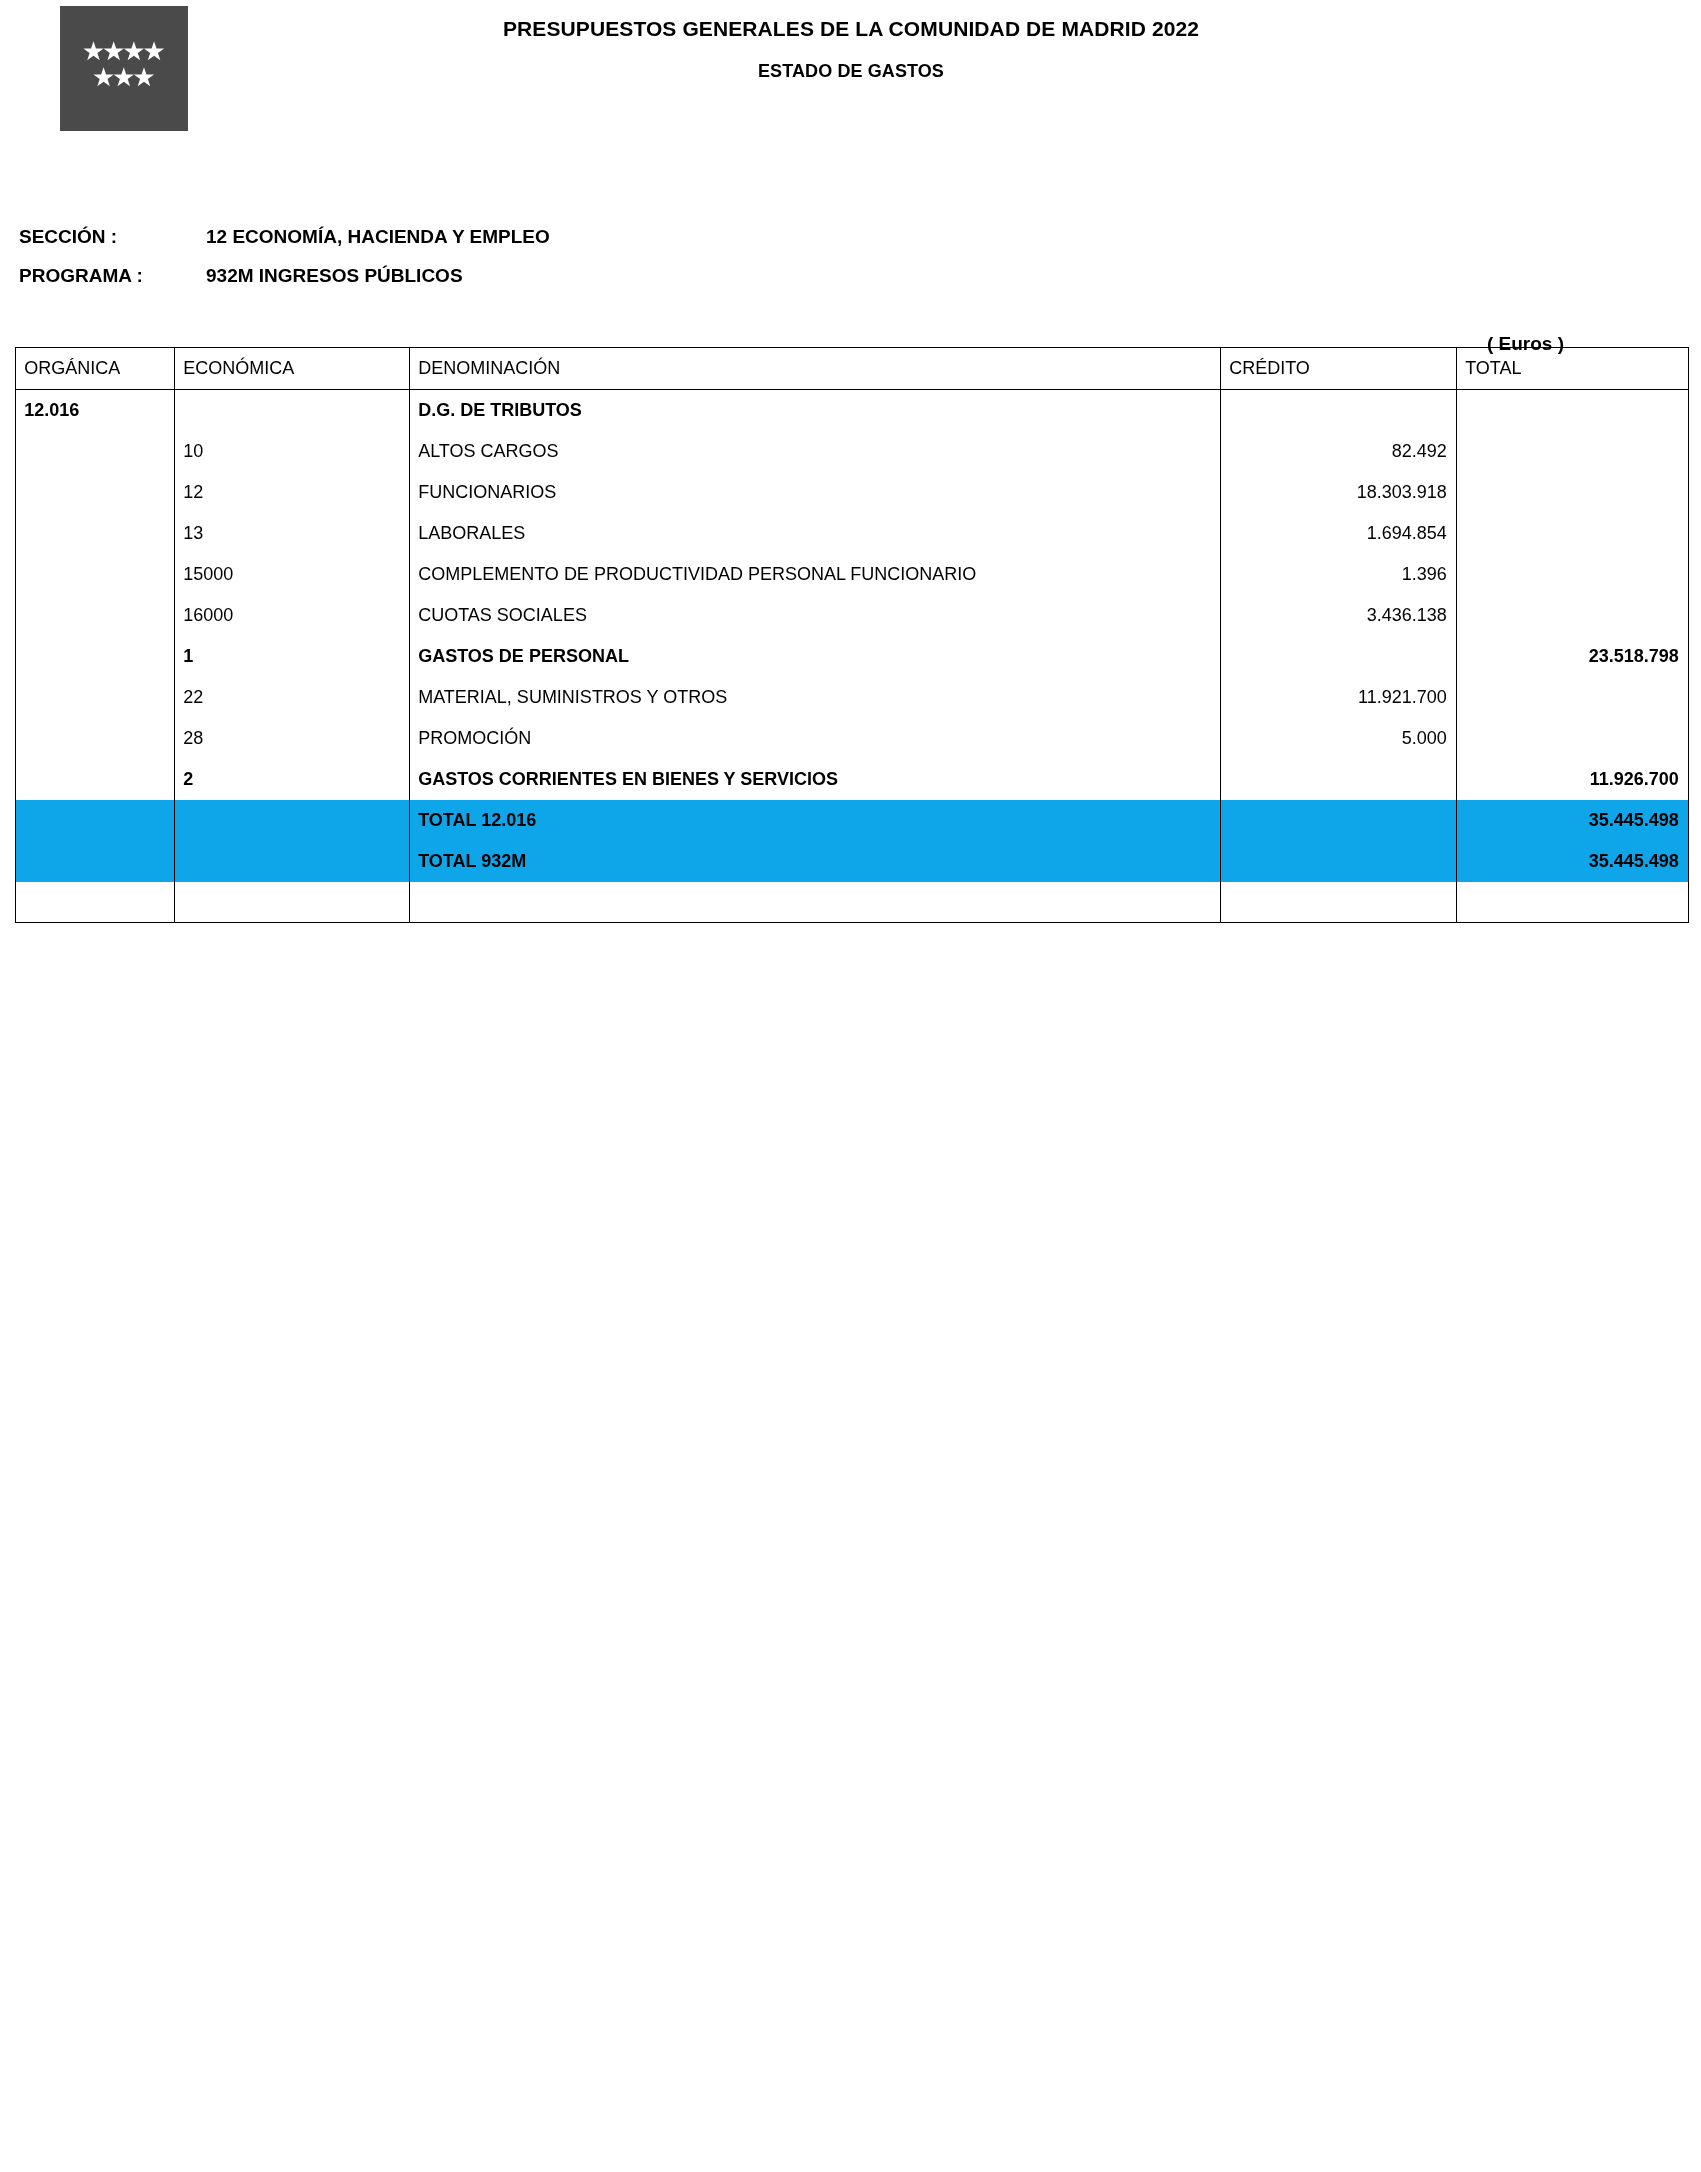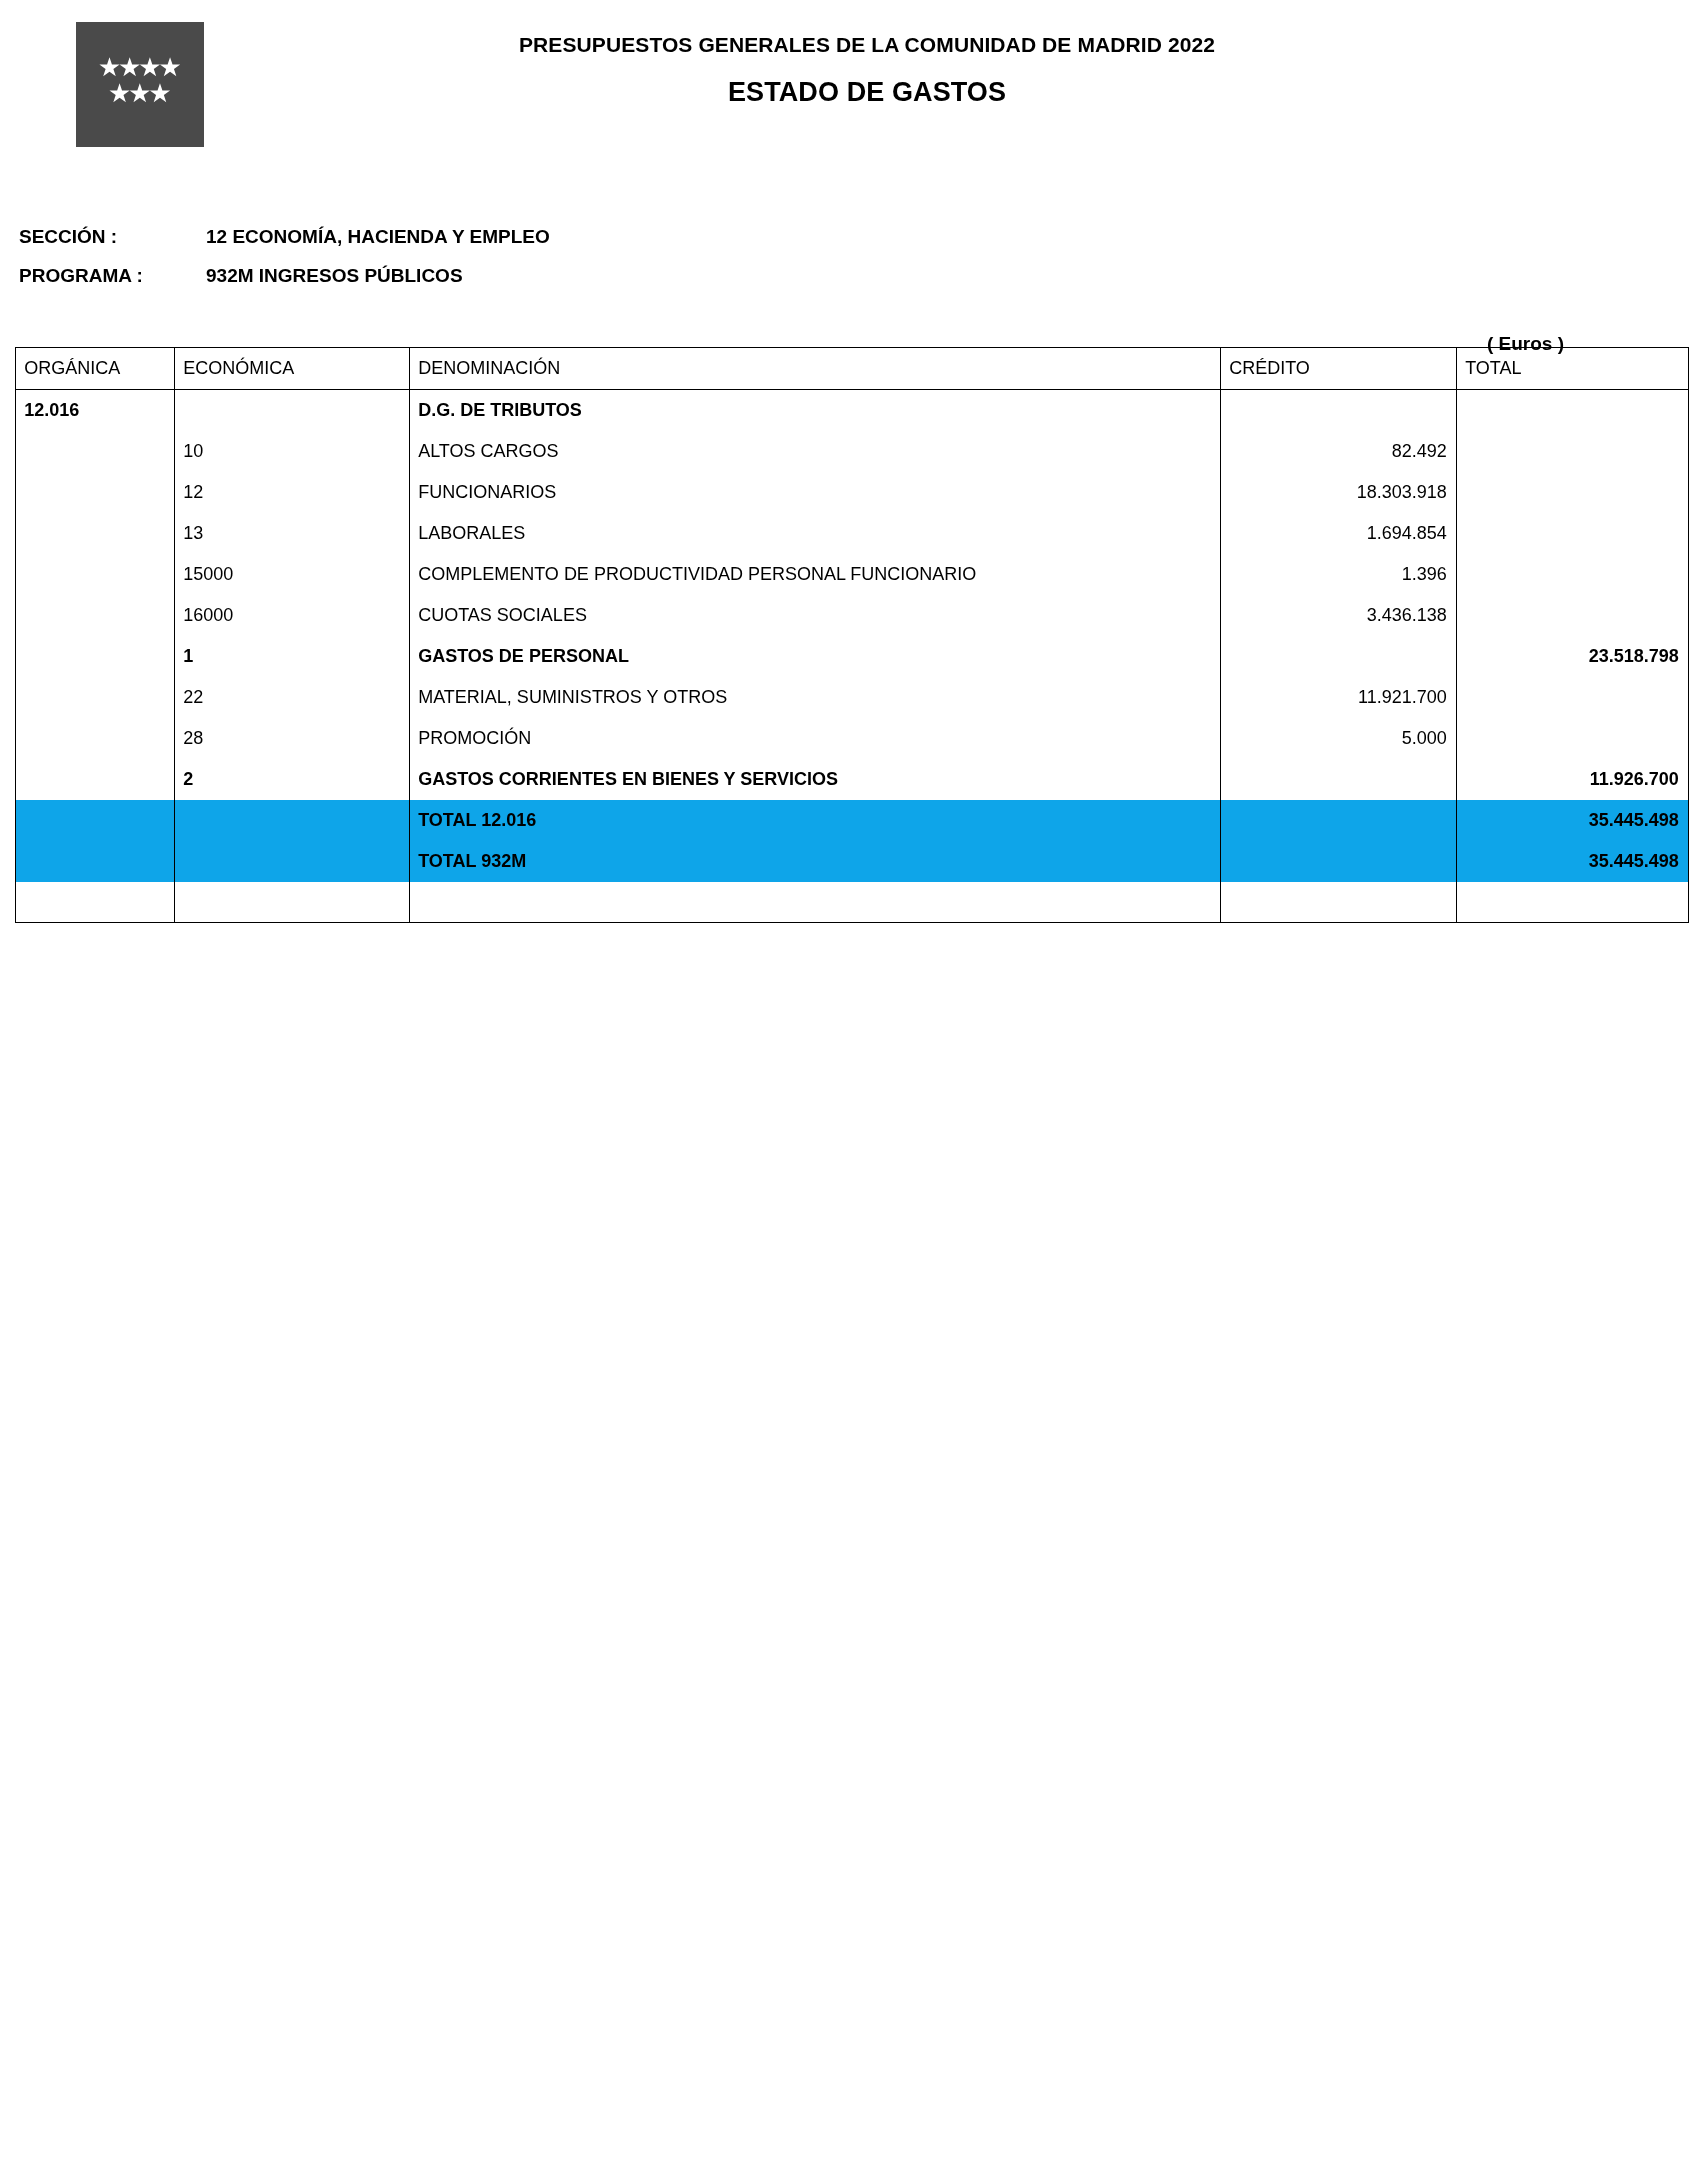--- a/index.html
+++ b/index.html
@@ -12,21 +12,21 @@
     height: 2172px;
     font-family: "Liberation Sans", sans-serif;
     color: #000000;
     position: relative;
   }
   .page {
     position: relative;
     width: 1702px;
     height: 2172px;
     box-sizing: border-box;
-    padding: 16px;
+    padding: 0;
   }
 
   
   .header {
     position: relative;
     height: 145px;
   }
   .crest {
     position: absolute;
     left: 60px;
@@ -47,21 +47,21 @@
     width: 1702px;
     text-align: center;
   }
   .title-line1 {
     font-size: 21px;
     font-weight: bold;
     letter-spacing: 0.1px;
     line-height: 1.25;
   }
   .title-line2 {
-    font-size: 27px;
+    font-size: 18px;
     font-weight: bold;
     letter-spacing: 0.1px;
     line-height: 1.25;
     margin-top: 17.4px;
   }
 
   
   .meta {
     position: absolute;
     left: 19px;

